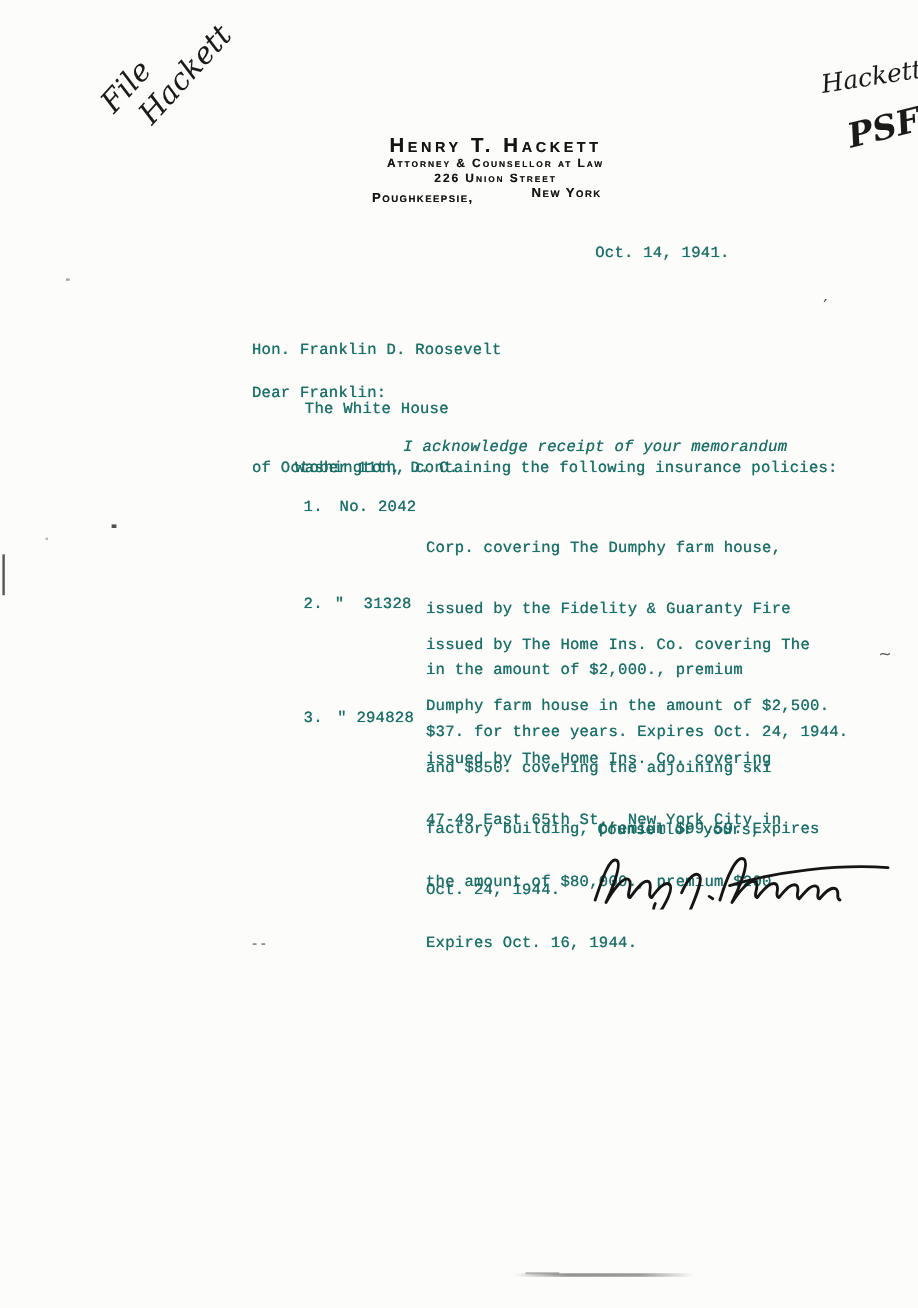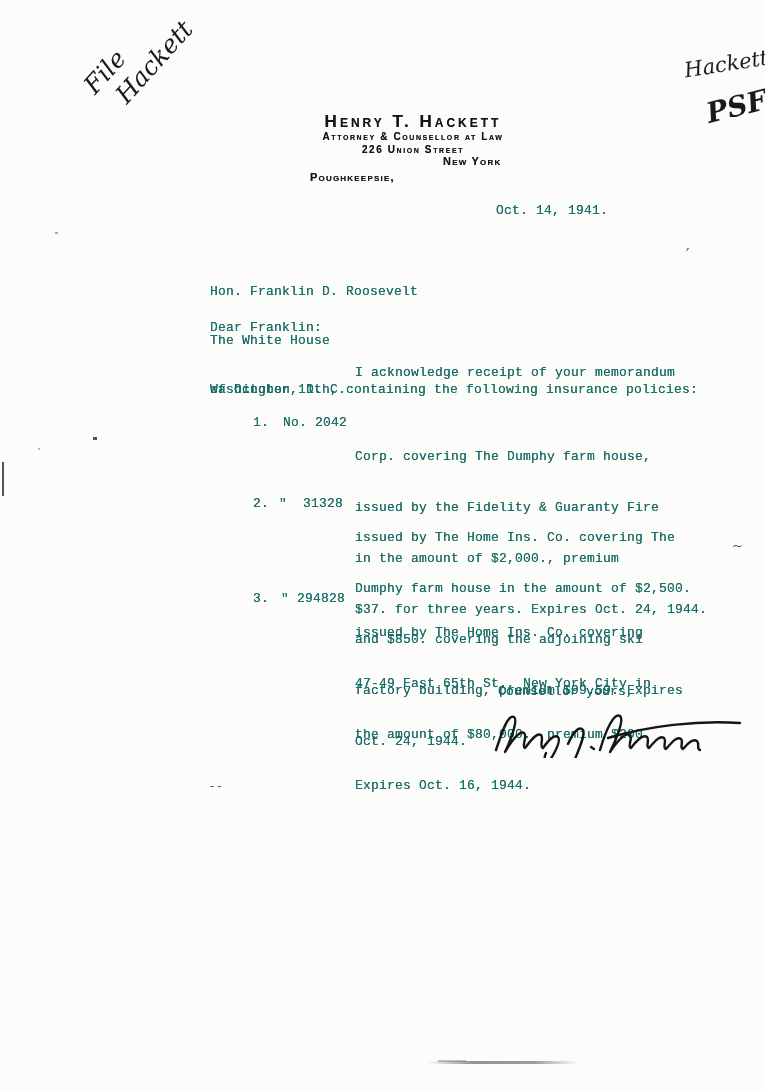--- a/index.html
+++ b/index.html
@@ -15,21 +15,21 @@
   .t{
     position:absolute;
     white-space:pre;
     font-family:"Liberation Mono","DejaVu Sans Mono",monospace;
     font-size:13px;
     line-height:17px;
     color:#0f766e;
     text-shadow:0 0 .6px rgba(20,20,20,.7);
     letter-spacing:.2px;
   }
-  .addr .t-line{line-height:15px;}
+  .addr .t-line{line-height:15px;text-align:center;}
   
   .lh{
     position:absolute;
     left:413px;
     transform:translateX(-50%);
     white-space:nowrap;
     font-family:"Liberation Sans","DejaVu Sans",sans-serif;
     font-weight:bold;
     font-variant-caps:small-caps;
     color:#141414;
@@ -38,21 +38,21 @@
   .lh-name{top:112px;font-size:17px;letter-spacing:3px;}
   .lh-title{top:131px;font-size:10px;letter-spacing:1.6px;}
   .lh-street{top:144px;font-size:10px;letter-spacing:1.6px;}
   .lh-cs{
     position:absolute;top:155px;left:0;width:765px;height:14px;
     font-family:"Liberation Sans","DejaVu Sans",sans-serif;
     font-weight:bold;font-variant-caps:small-caps;
     font-size:11px;letter-spacing:1.2px;color:#141414;
     text-shadow:0 0 .5px rgba(0,0,0,.6);
   }
-  .lh-city{position:absolute;left:310px;top:16px;}
+  .lh-city{position:absolute;left:310px;top:4px;}
   .lh-state{position:absolute;left:443px;top:0;}
   
   .hw{
     position:absolute;
     font-family:"DejaVu Serif","Liberation Serif",serif;
     font-style:italic;
     color:#1a1a1a;
     white-space:nowrap;
   }
   .hw-file{
@@ -101,21 +101,21 @@
   <div class="t" style="left:496px;top:202px;">Oct. 14, 1941.</div>
 
   <div class="t addr" style="left:210px;top:250px;">
     <div class="t-line">Hon. Franklin D. Roosevelt</div>
     <div class="t-line">The White House</div>
     <div class="t-line">Washington, D. C.</div>
   </div>
 
   <div class="t" style="left:210px;top:319px;">Dear Franklin:</div>
 
-  <div class="t" style="left:355px;top:364px;">I acknowledge receipt of your memorandum</div>
+  <div class="t" style="left:336px;top:364px;font-style:italic;">I acknowledge receipt of your memorandum</div>
   <div class="t" style="left:210px;top:381px;">of October 11th, containing the following insurance policies:</div>
 
   <div>
     <span class="t item-num" style="left:253px;top:414px;">1.</span>
     <span class="t" style="left:283px;top:414px;">No. 2042</span>
     <div class="t item-lines" style="left:355px;top:414px;">
       <div>Corp. covering The Dumphy farm house,</div>
       <div>issued by the Fidelity &amp; Guaranty Fire</div>
       <div>in the amount of $2,000., premium</div>
       <div>$37. for three years. Expires Oct. 24, 1944.</div>

